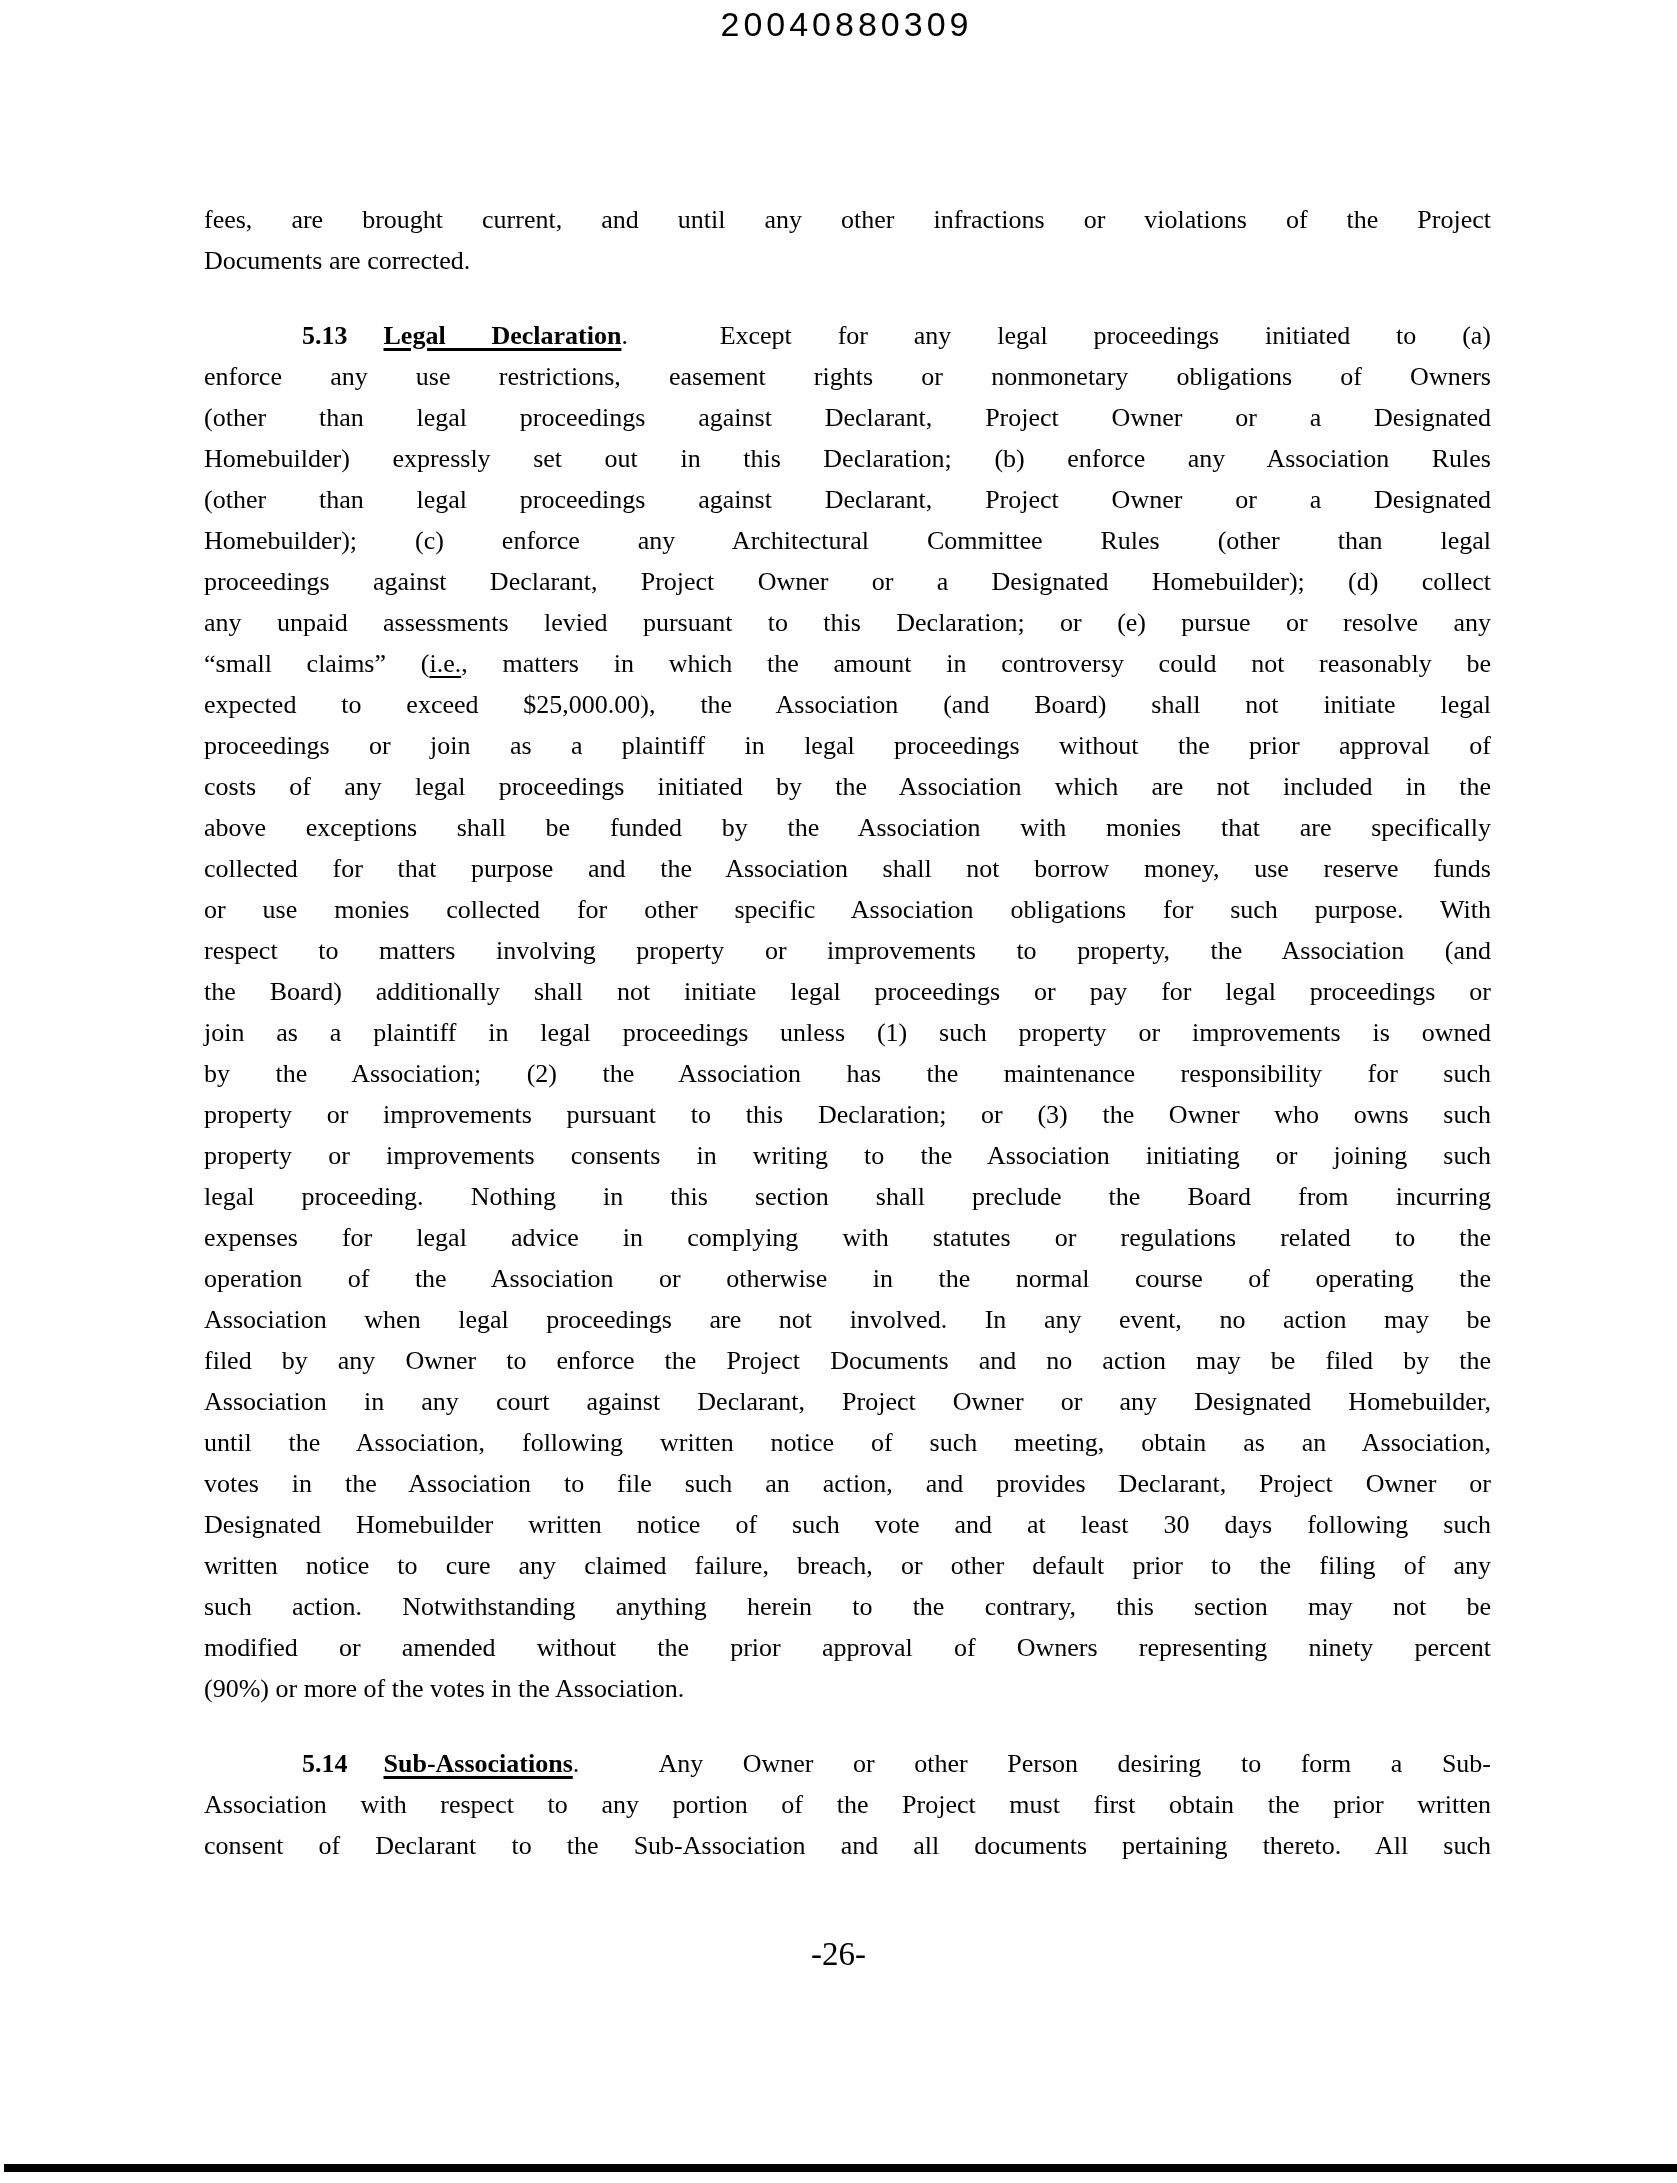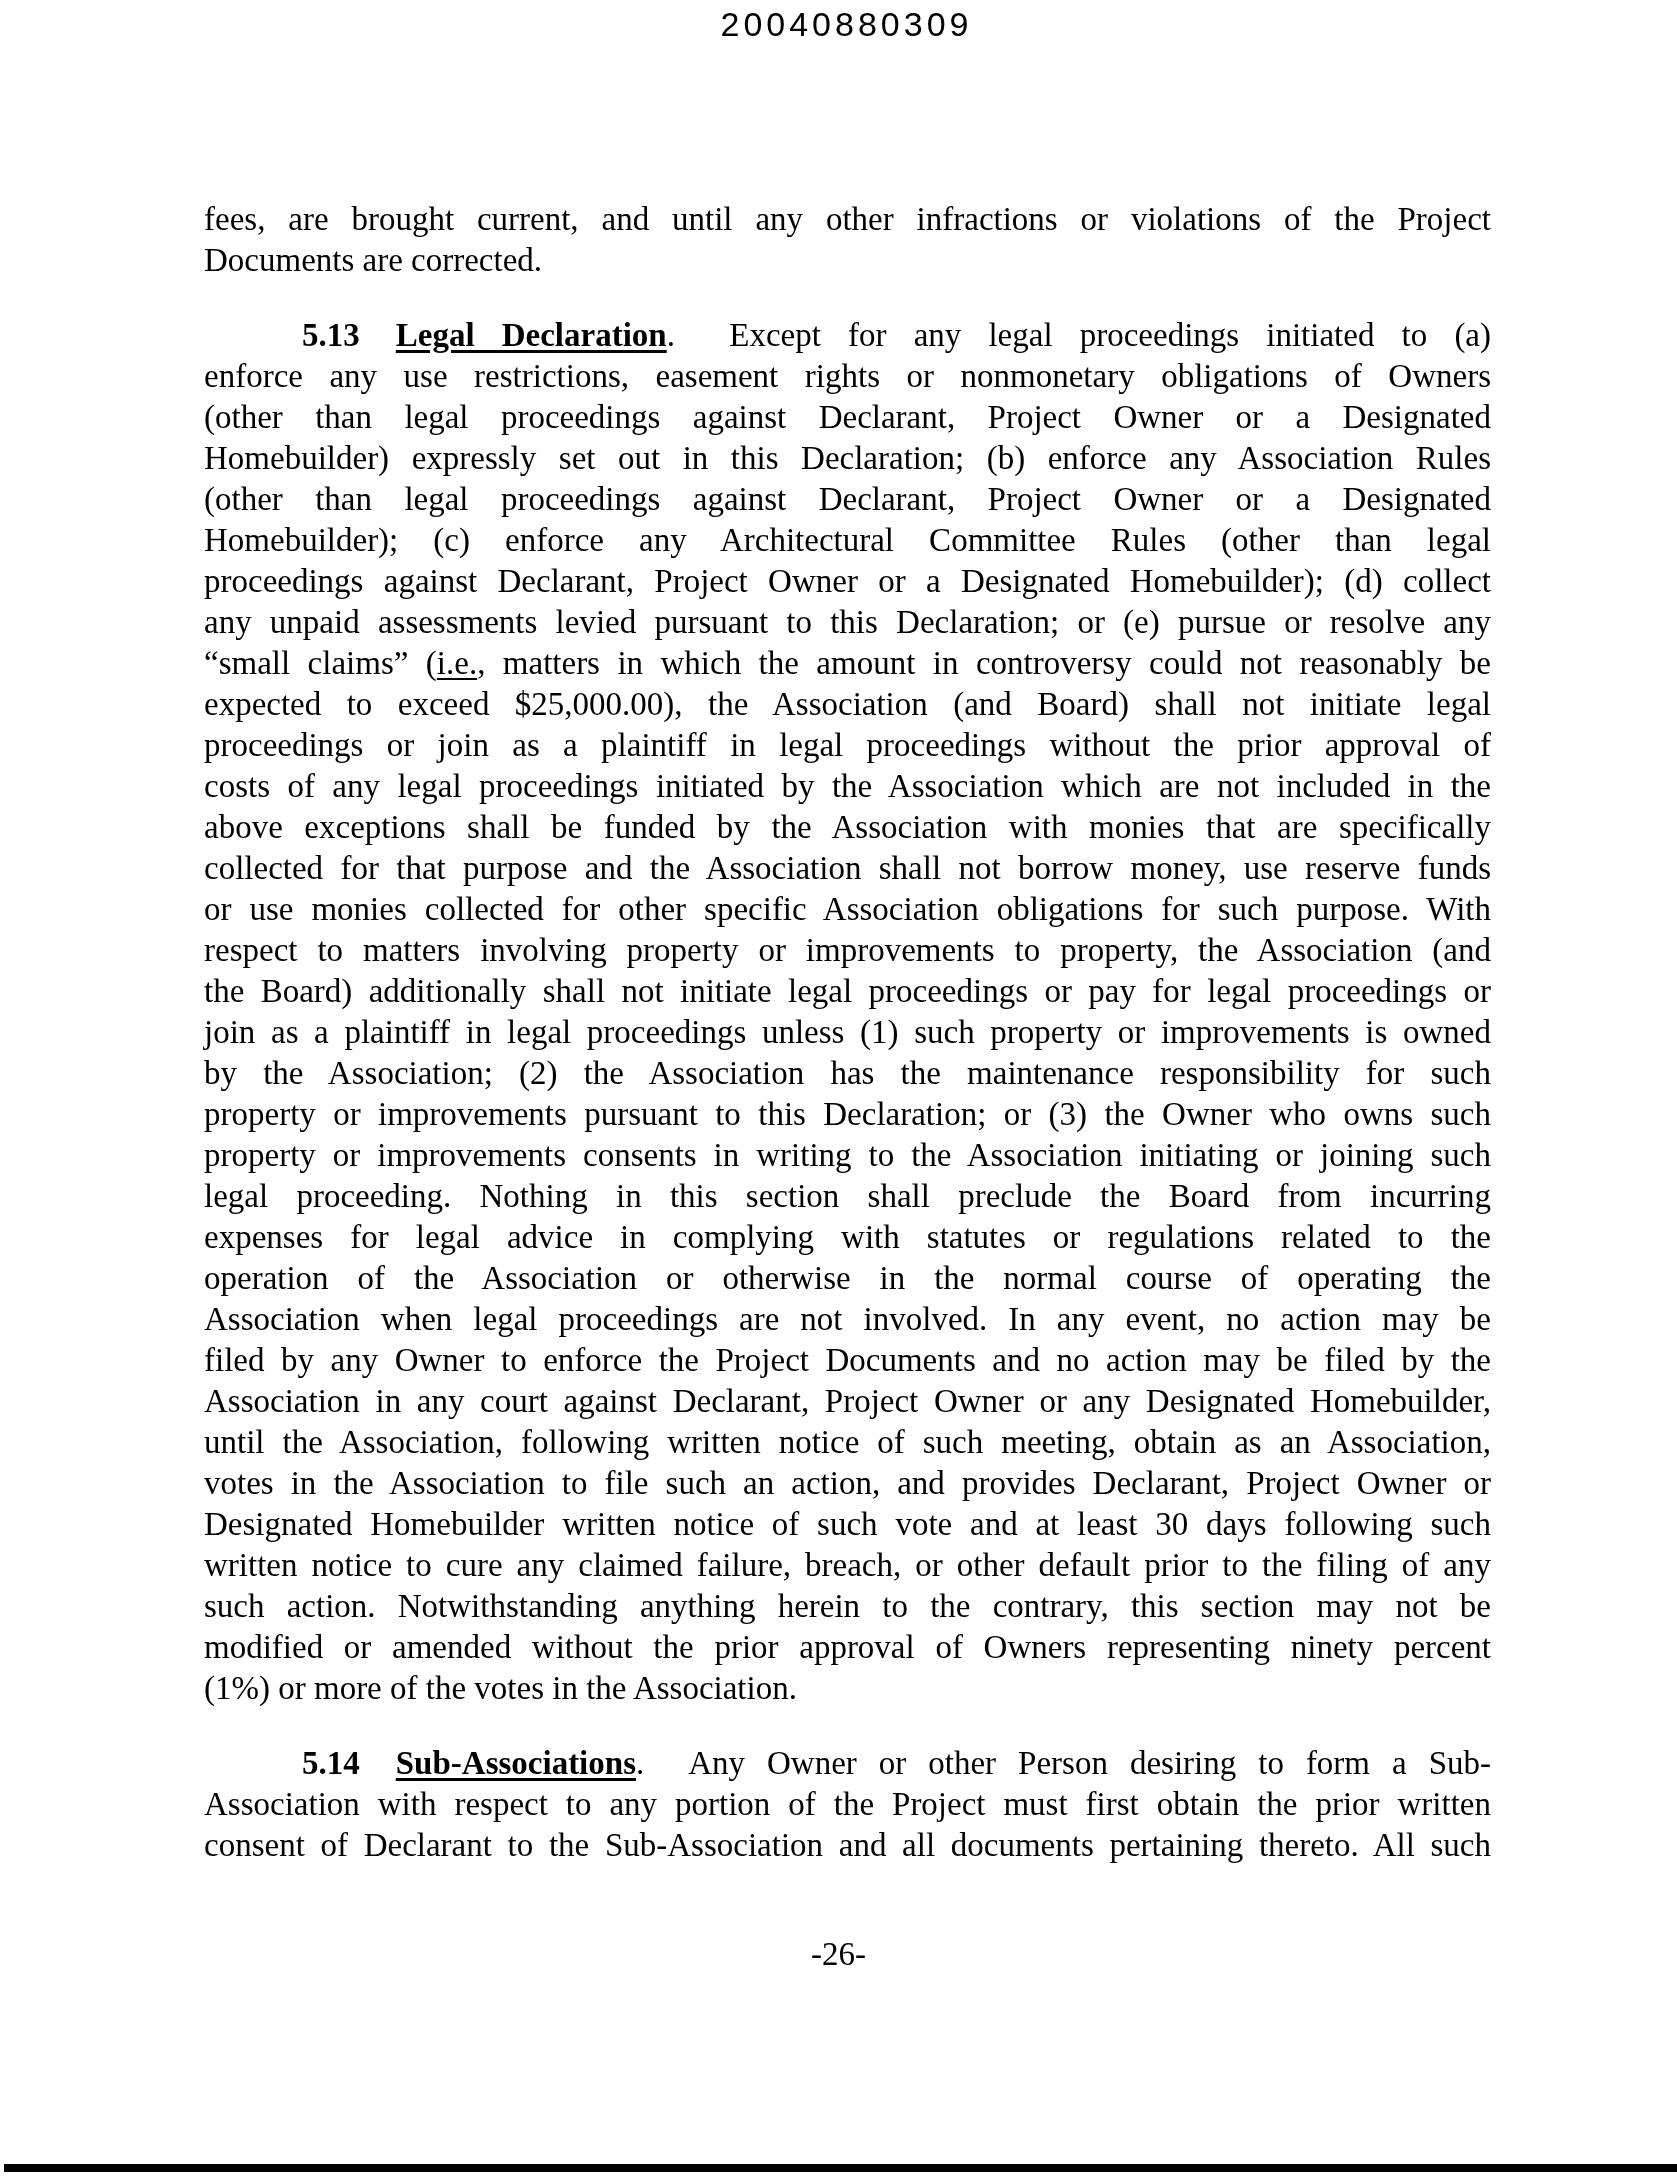--- a/index.html
+++ b/index.html
@@ -24,21 +24,21 @@
       font-family: "Liberation Sans", "DejaVu Sans", sans-serif;
       font-size: 34px;
       letter-spacing: 4px;
       line-height: 40px;
     }
     .body-text {
       position: absolute;
       left: 204px;
       width: 1287px;
       top: 199px;
-      font-size: 33px;
+      font-size: 26px;
       line-height: 41px;
     }
     .line {
       display: block;
       height: 41px;
       white-space: nowrap;
       text-align: justify;
       text-align-last: justify;
     }
     .line.last {
@@ -124,21 +124,21 @@
     <span class="line">operation of the Association or otherwise in the normal course of operating the</span>
     <span class="line">Association when legal proceedings are not involved.  In any event, no action may be</span>
     <span class="line">filed by any Owner to enforce the Project Documents and no action may be filed by the</span>
     <span class="line">Association in any court against Declarant, Project Owner or any Designated Homebuilder,</span>
     <span class="line">until the Association, following written notice of such meeting, obtain as an Association,</span>
     <span class="line">votes in the Association to file such an action, and provides Declarant, Project Owner or</span>
     <span class="line">Designated Homebuilder written notice of such vote and at least 30 days following such</span>
     <span class="line">written notice to cure any claimed failure, breach, or other default prior to the filing of any</span>
     <span class="line">such action.  Notwithstanding anything herein to the contrary, this section may not be</span>
     <span class="line">modified or amended without the prior approval of Owners representing ninety percent</span>
-    <span class="line last">(1%) or more of the votes in the Association.</span>
+    <span class="line last">(90%) or more of the votes in the Association.</span>
   </div>
 
   <div class="para-gap"></div>
 
   <div>
     <span class="line indent"><span class="sec-num">5.14</span><span class="sec-title">Sub-Associations</span><span>.</span>&nbsp;&nbsp;<span>Any Owner or other Person desiring to form a Sub-</span></span>
     <span class="line">Association with respect to any portion of the Project must first obtain the prior written</span>
     <span class="line">consent of Declarant to the Sub-Association and all documents pertaining thereto.  All such</span>
   </div>
 </div>

